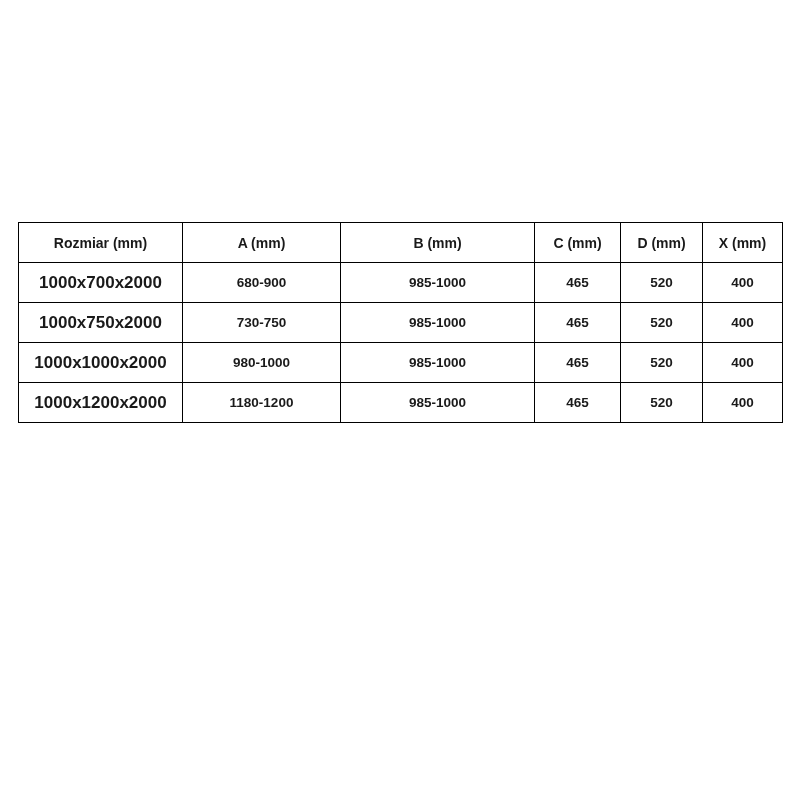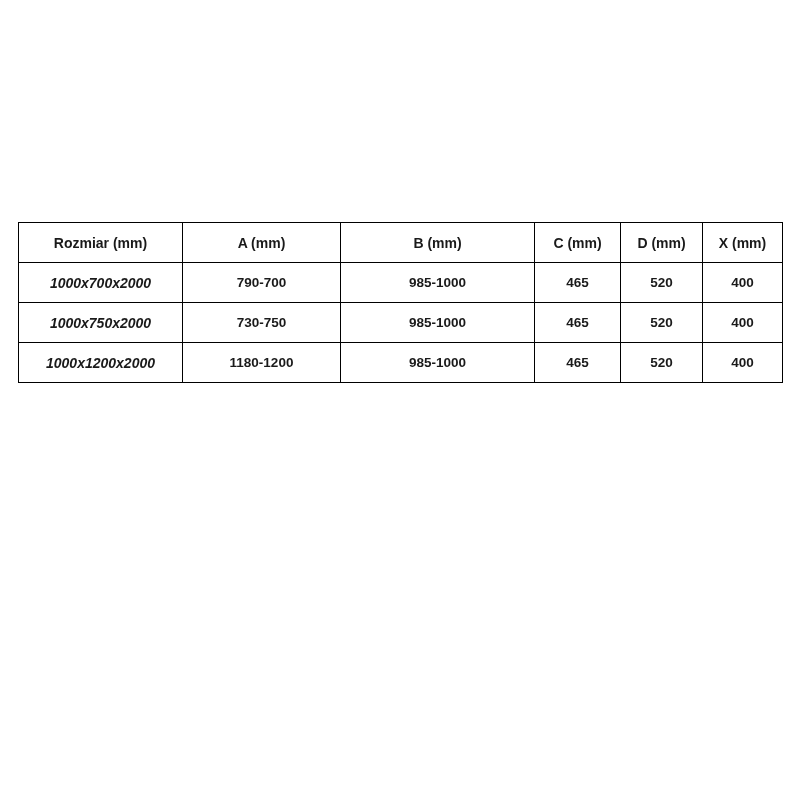--- a/index.html
+++ b/index.html
@@ -48,22 +48,21 @@
     font-weight: bold;
     padding: 0 12px;
     box-sizing: border-box;
     white-space: nowrap;
   }
   table.spec thead th {
     font-size: 14px;
     font-weight: bold;
   }
   table.spec tbody td.size-cell {
-    font-style: italic;
-    font-size: 14px;
+    font-size: 17px;
   }
   table.spec tbody td.val-cell {
     font-style: normal;
   }
 </style>
 </head>
 <body>
 
 <div class="page">
   <div class="table-wrap">
@@ -82,29 +81,37 @@
           <th>A (mm)</th>
           <th>B (mm)</th>
           <th>C (mm)</th>
           <th>D (mm)</th>
           <th>X (mm)</th>
         </tr>
       </thead>
       <tbody>
         <tr>
           <td class="size-cell">1000x700x2000</td>
-          <td class="val-cell">790-700</td>
+          <td class="val-cell">680-900</td>
           <td class="val-cell">985-1000</td>
           <td class="val-cell">465</td>
           <td class="val-cell">520</td>
           <td class="val-cell">400</td>
         </tr>
         <tr>
           <td class="size-cell">1000x750x2000</td>
           <td class="val-cell">730-750</td>
+          <td class="val-cell">985-1000</td>
+          <td class="val-cell">465</td>
+          <td class="val-cell">520</td>
+          <td class="val-cell">400</td>
+        </tr>
+        <tr>
+          <td class="size-cell">1000x1000x2000</td>
+          <td class="val-cell">980-1000</td>
           <td class="val-cell">985-1000</td>
           <td class="val-cell">465</td>
           <td class="val-cell">520</td>
           <td class="val-cell">400</td>
         </tr>
         <tr>
           <td class="size-cell">1000x1200x2000</td>
           <td class="val-cell">1180-1200</td>
           <td class="val-cell">985-1000</td>
           <td class="val-cell">465</td>

